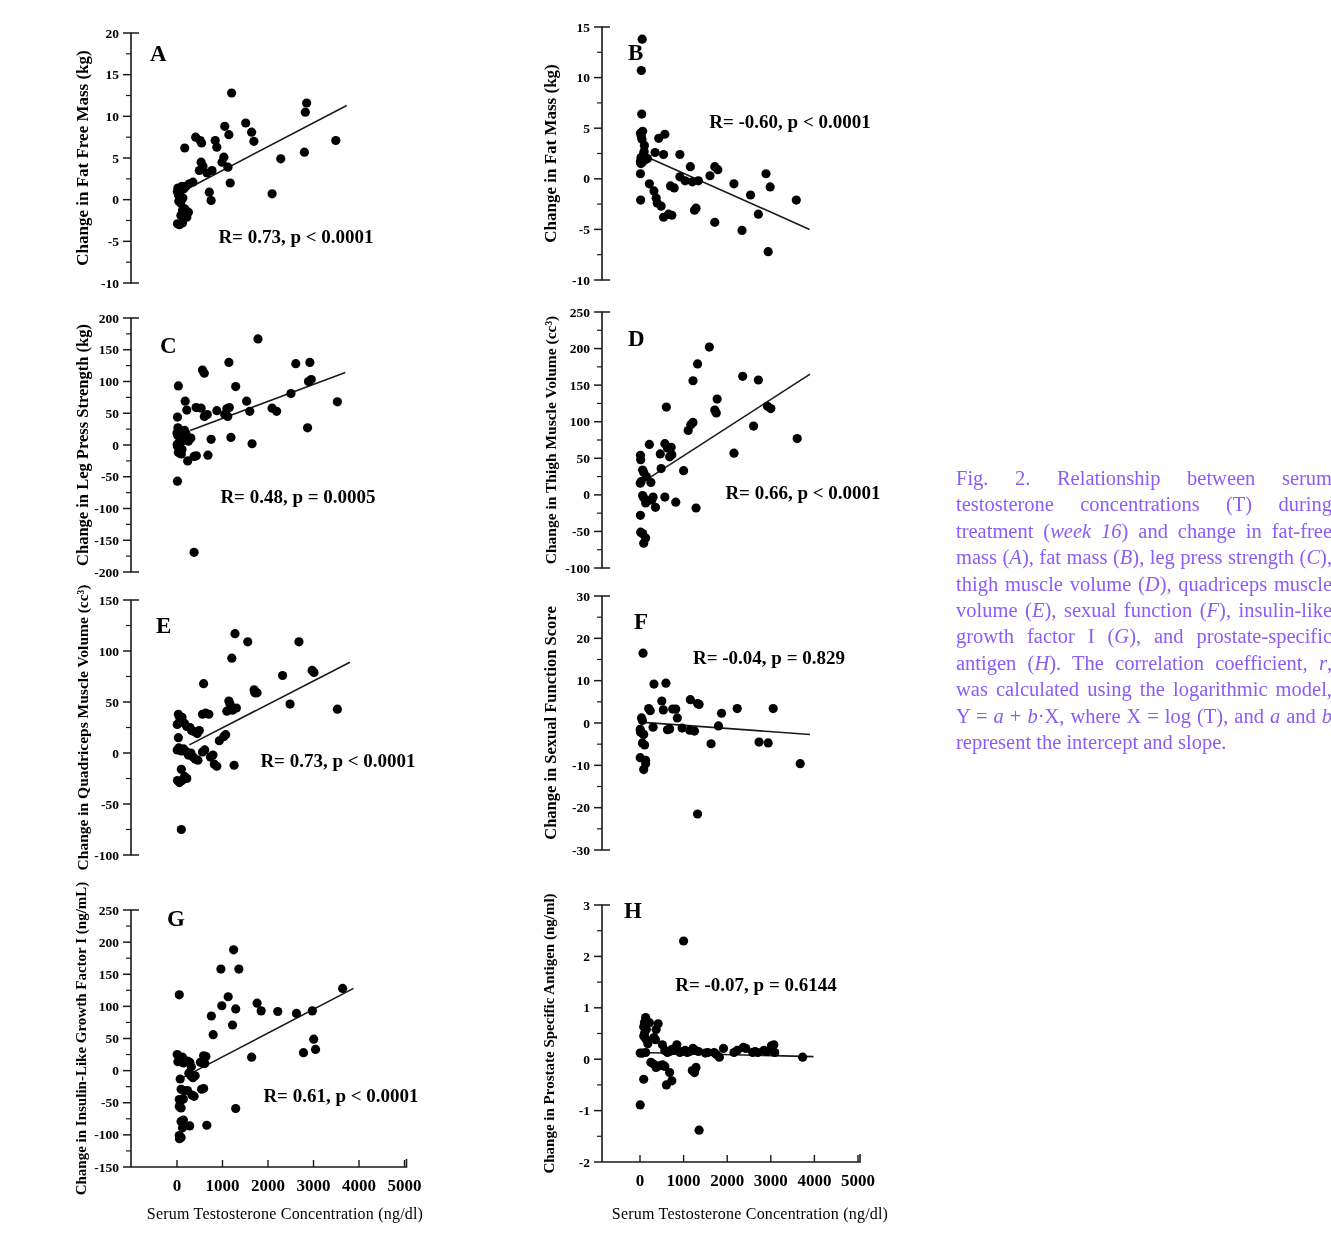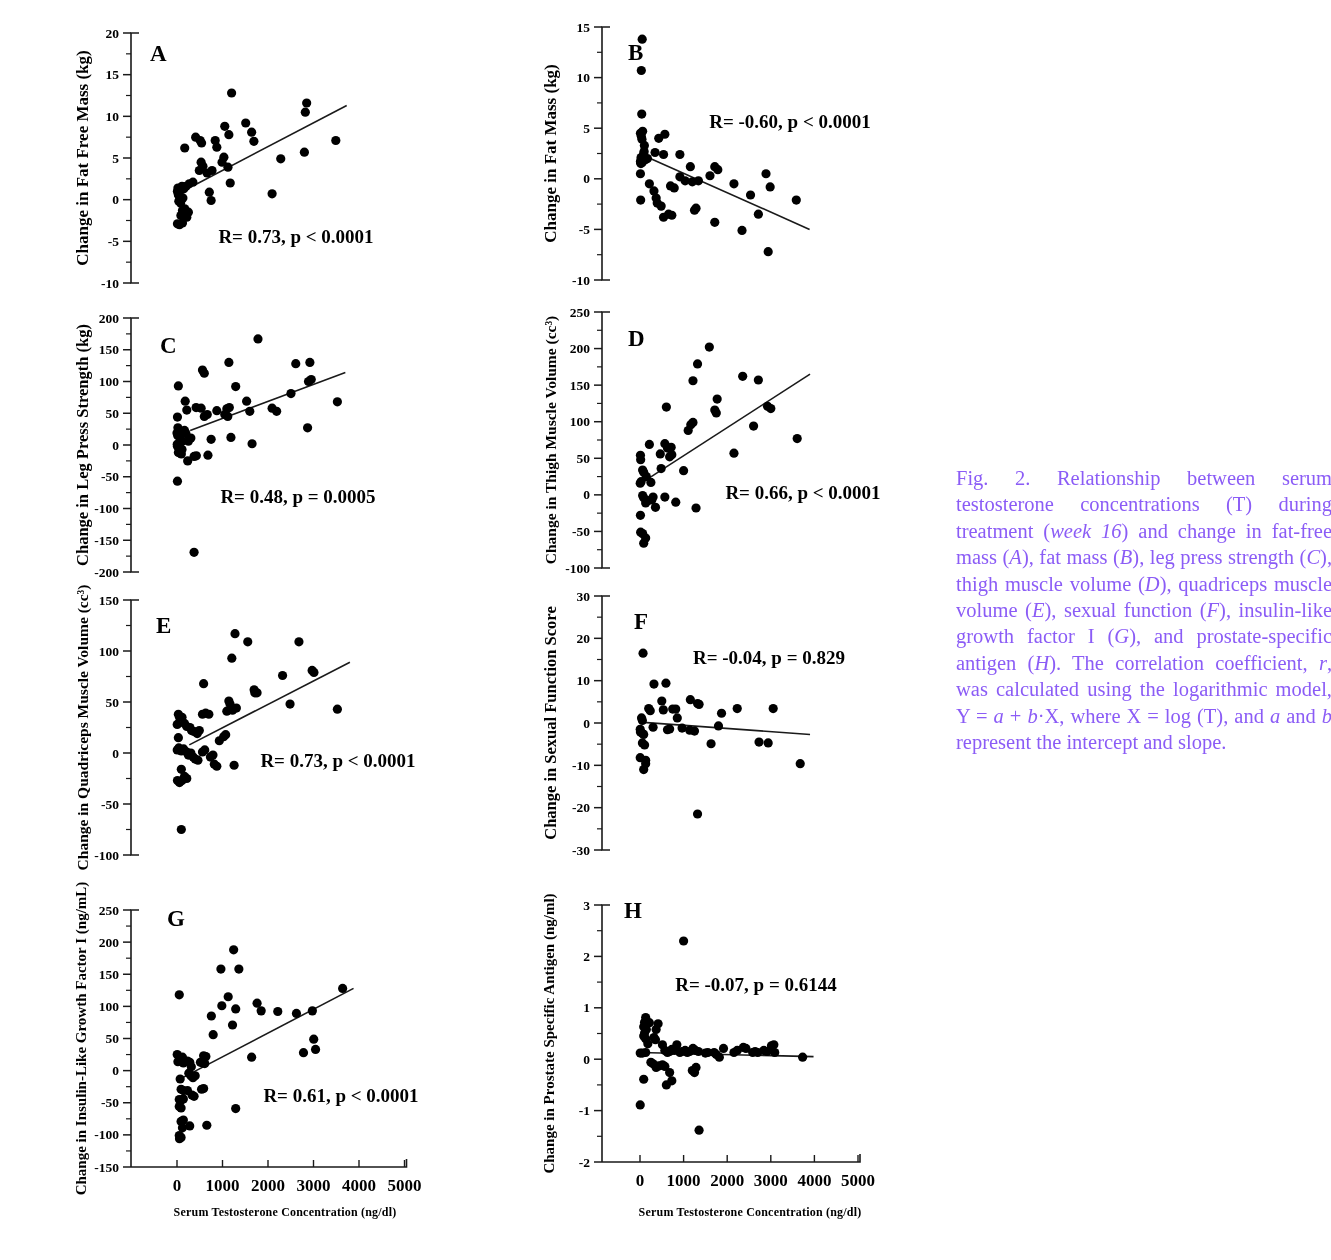--- a/index.html
+++ b/index.html
@@ -1,19 +1,19 @@
 <!DOCTYPE html>
 <html><head>
 <meta charset="utf-8">
 <style>
   html,body{margin:0;padding:0;background:#fff;}
   .fig{position:relative;width:1331px;height:1260px;background:#ffffff;overflow:hidden;
        font-family:"Liberation Serif","DejaVu Serif",serif;color:#000;padding-left:40px;}
   .fig svg{position:absolute;left:0;top:0;}
-  .xlabel{position:absolute;font-weight:bold;font-size:12px;text-align:center;width:400px;
+  .xlabel{position:absolute;font-weight:normal;font-size:16px;text-align:center;width:400px;
           letter-spacing:0.2px;color:#000;}
   #xlabel-left{left:85px;top:1205px;}
   #xlabel-right{left:550px;top:1205px;}
   .caption{position:absolute;left:956px;top:465px;width:376px;font-size:20.5px;
            line-height:26.4px;text-align:justify;color:#8b5cf6;}
 </style>
 </head>
 <body>
 
 <div class="fig">

